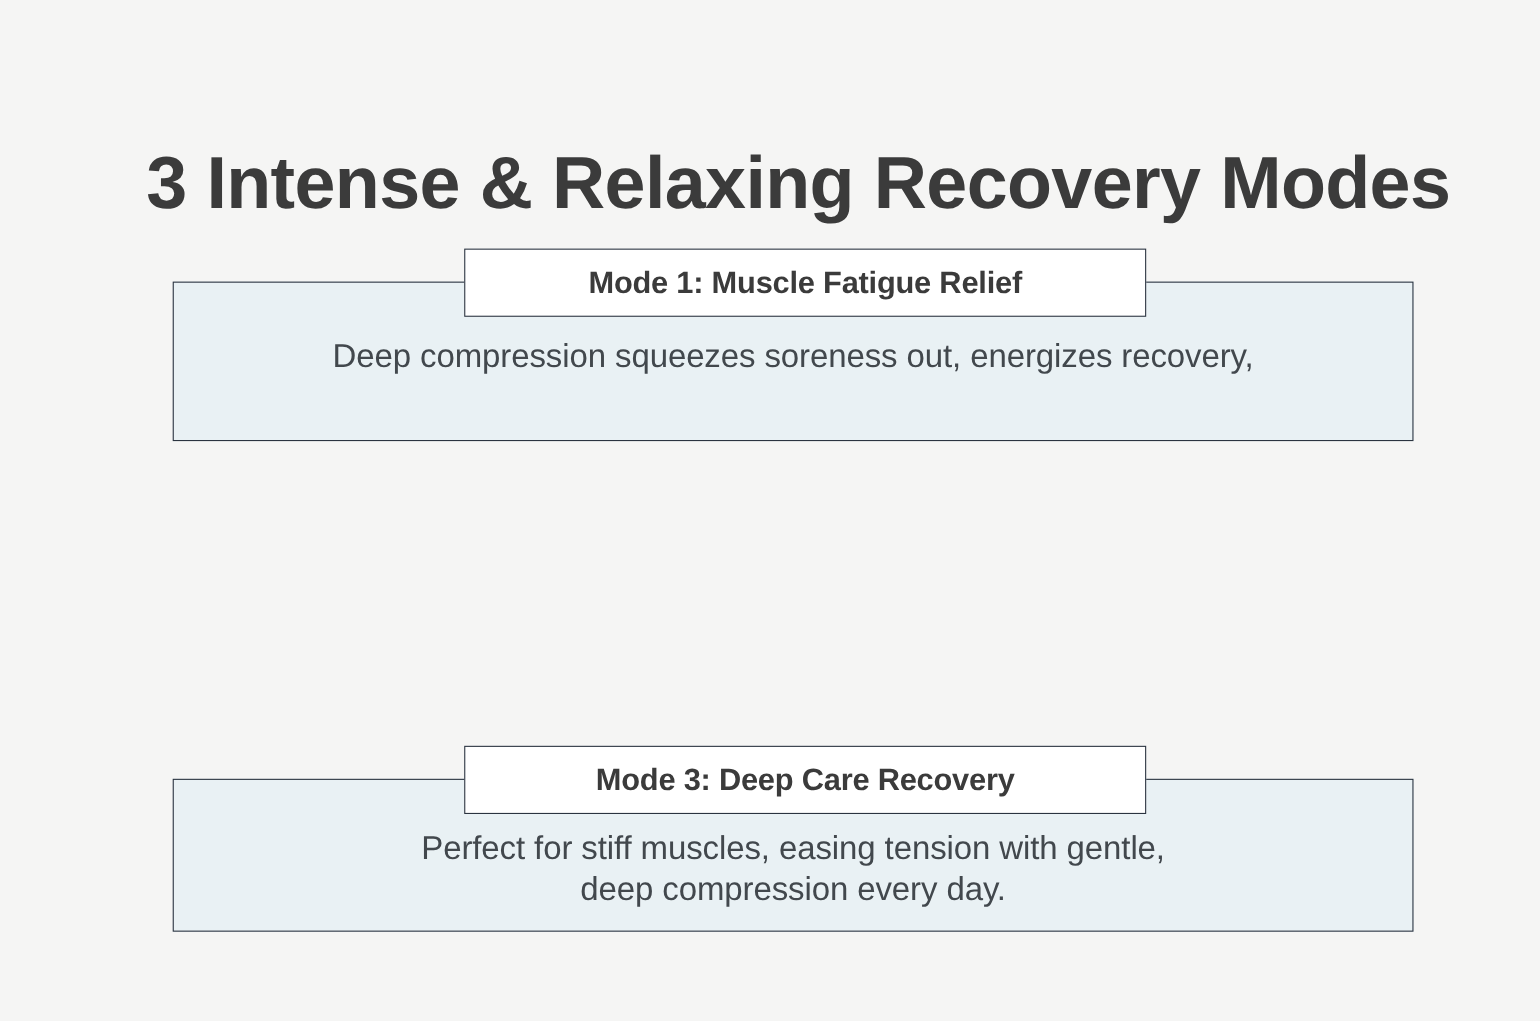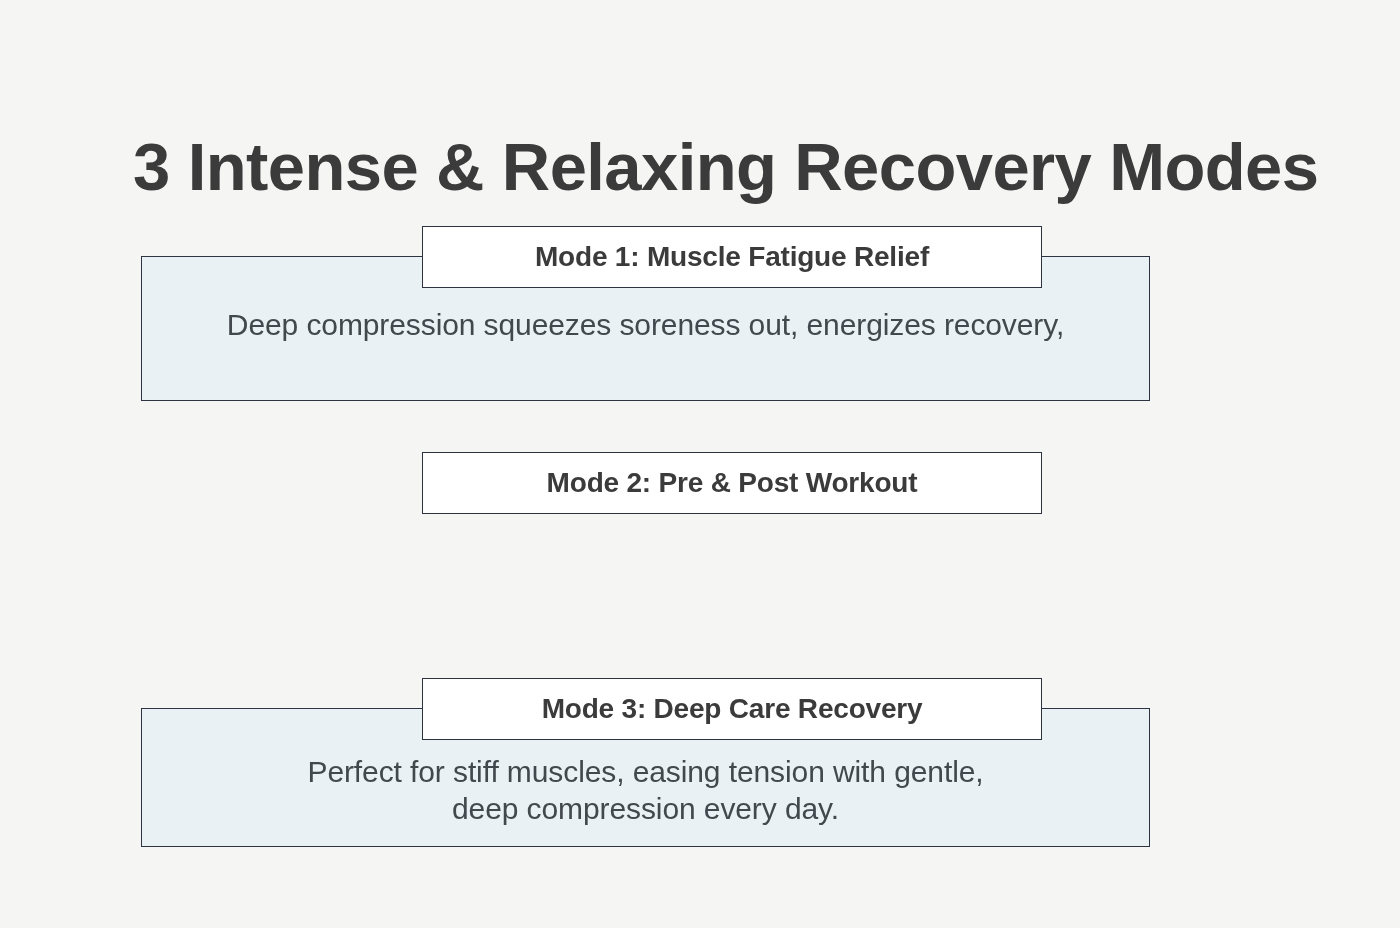--- a/index.html
+++ b/index.html
@@ -34,22 +34,22 @@
     font-size: 67px;
     font-weight: 700;
     letter-spacing: -0.6px;
     color: #3b3b3b;
     white-space: nowrap;
   }
 
   
   .mode-card {
     position: absolute;
-    left: 141px;
-    width: 1009px;
+    left: 157px;
+    width: 1128px;
     box-sizing: border-box;
     background: #e9f1f4;
     border: 1.6px solid #2b3440;
   }
 
   .mode-card.card-1 { top: 256px;  height: 145px; }
   .mode-card.card-2 { top: 482px;  height: 139px; }
   .mode-card.card-3 { top: 708px;  height: 139px; }
 
   
@@ -107,23 +107,20 @@
 
   <div class="mode-card card-1">
     <div class="mode-body">
       <span class="line">Deep compression squeezes soreness out, energizes recovery,</span>
     </div>
   </div>
   <div class="mode-header header-1">
     <span class="mode-header-text">Mode 1: Muscle Fatigue Relief</span>
   </div>
 
-  <div class="mode-header header-2">
-    <span class="mode-header-text">Mode 2: Pre &amp; Post Workout</span>
-  </div>
 
   <div class="mode-card card-3">
     <div class="mode-body">
       <span class="line">Perfect for stiff muscles, easing tension with gentle,</span>
       <span class="line">deep compression every day.</span>
     </div>
   </div>
   <div class="mode-header header-3">
     <span class="mode-header-text">Mode 3: Deep Care Recovery</span>
   </div>

